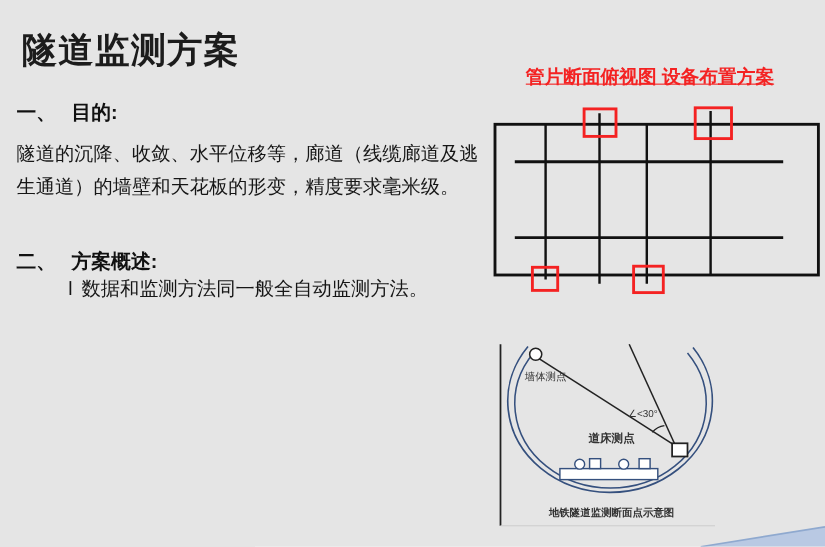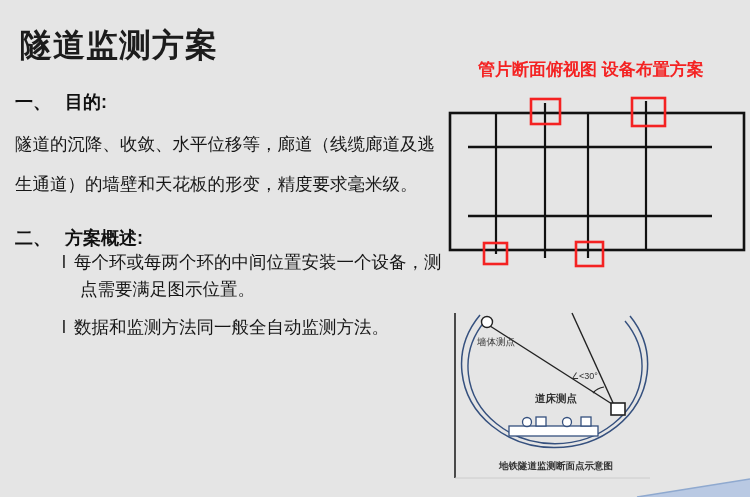--- a/index.html
+++ b/index.html
@@ -1,27 +1,27 @@
 <!DOCTYPE html>
 <html><head>
 <meta charset="utf-8">
 <style>
   html,body{margin:0;padding:0;}
   body{font-family:"Liberation Sans","DejaVu Sans",sans-serif;background:#fff;}
   .slide{position:relative;width:750px;height:497px;background:#e5e5e5;overflow:hidden;}
 
   .title{position:absolute;left:20px;top:24px;font-size:32px;font-weight:600;color:#1c1c1c;letter-spacing:1px;}
-  .red-heading{position:absolute;left:478px;top:58px;font-size:17px;font-weight:700;color:#f42222;white-space:nowrap;}
+  .red-heading{position:absolute;left:478px;top:58px;font-size:17px;font-weight:700;color:#f42222;white-space:nowrap;text-decoration:underline;}
 
   .sec-head{position:absolute;left:15px;font-size:18px;font-weight:700;color:#111;}
   .sec-head .sec-label{display:inline-block;margin-right:14px;}
   .sec1-head{top:90px;}
   .sec2-head{top:226px;text-align:center;}
 
-  .sec1-body{position:absolute;left:15px;top:124px;width:430px;font-size:17.5px;line-height:40px;color:#161616;margin:0;}
+  .sec1-body{position:absolute;left:15px;top:124px;width:430px;font-size:17.5px;line-height:30px;color:#161616;margin:0;}
 
   .bullets{position:absolute;left:0;top:249px;width:444px;}
   .bullet{padding-left:80px;text-indent:-18px;font-size:17.5px;line-height:27px;color:#161616;margin-bottom:11px;}
   .bullet .marker{display:inline-block;width:12px;text-indent:0;font-weight:400;}
 
   .grid-svg{position:absolute;left:440px;top:90px;}
   .cross-svg{position:absolute;left:440px;top:295px;}
   .deco-svg{position:absolute;left:560px;top:470px;}
 
   .svg-label{font-family:"Liberation Sans","DejaVu Sans",sans-serif;fill:#333;}
@@ -39,23 +39,20 @@
     <span class="sec-label">一、</span><span>目的:</span>
   </div>
 
   <p class="sec1-body">隧道的沉降、收敛、水平位移等，廊道（线缆廊道及逃生通道）的墙壁和天花板的形变，精度要求毫米级。</p>
 
   <div class="sec-head sec2-head">
     <span class="sec-label">二、</span><span>方案概述:</span>
   </div>
 
   <div class="bullets">
-    <div class="bullet">
-      <span class="marker">l</span><span>每个环或每两个环的中间位置安装一个设备，测点需要满足图示位置。</span>
-    </div>
     <div class="bullet">
       <span class="marker">l</span><span>数据和监测方法同一般全自动监测方法。</span>
     </div>
   </div>
 
   <svg class="grid-svg" width="310" height="185" viewBox="0 0 310 185">
     <rect x="10" y="23" width="294" height="137" fill="none" stroke="#111" stroke-width="2.6"></rect>
     <line x1="56" y1="23" x2="56" y2="164" stroke="#111" stroke-width="2.2"></line>
     <line x1="105" y1="13" x2="105" y2="168" stroke="#111" stroke-width="2.2"></line>
     <line x1="148" y1="23" x2="148" y2="168" stroke="#111" stroke-width="2.2"></line>

